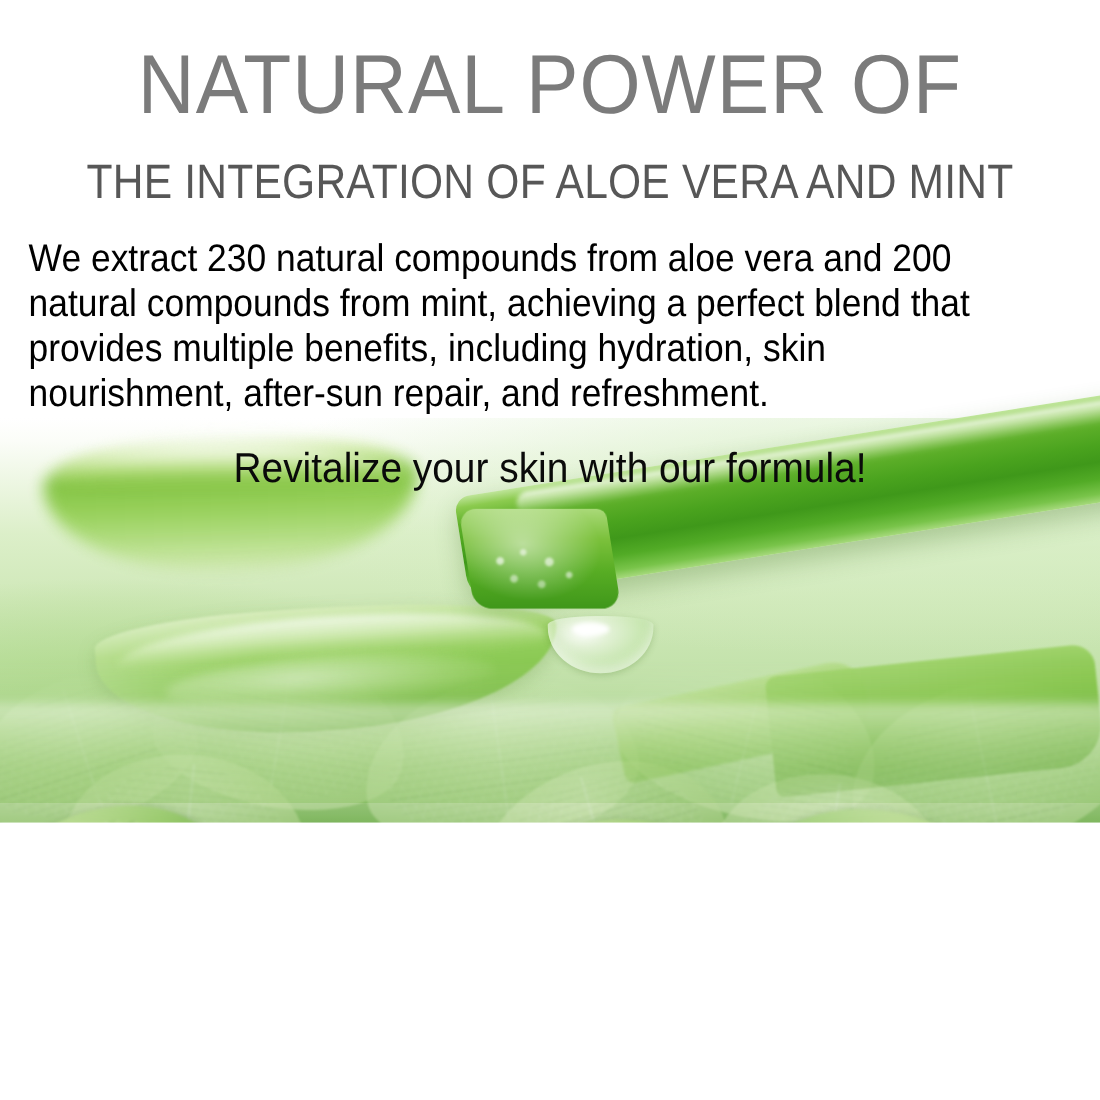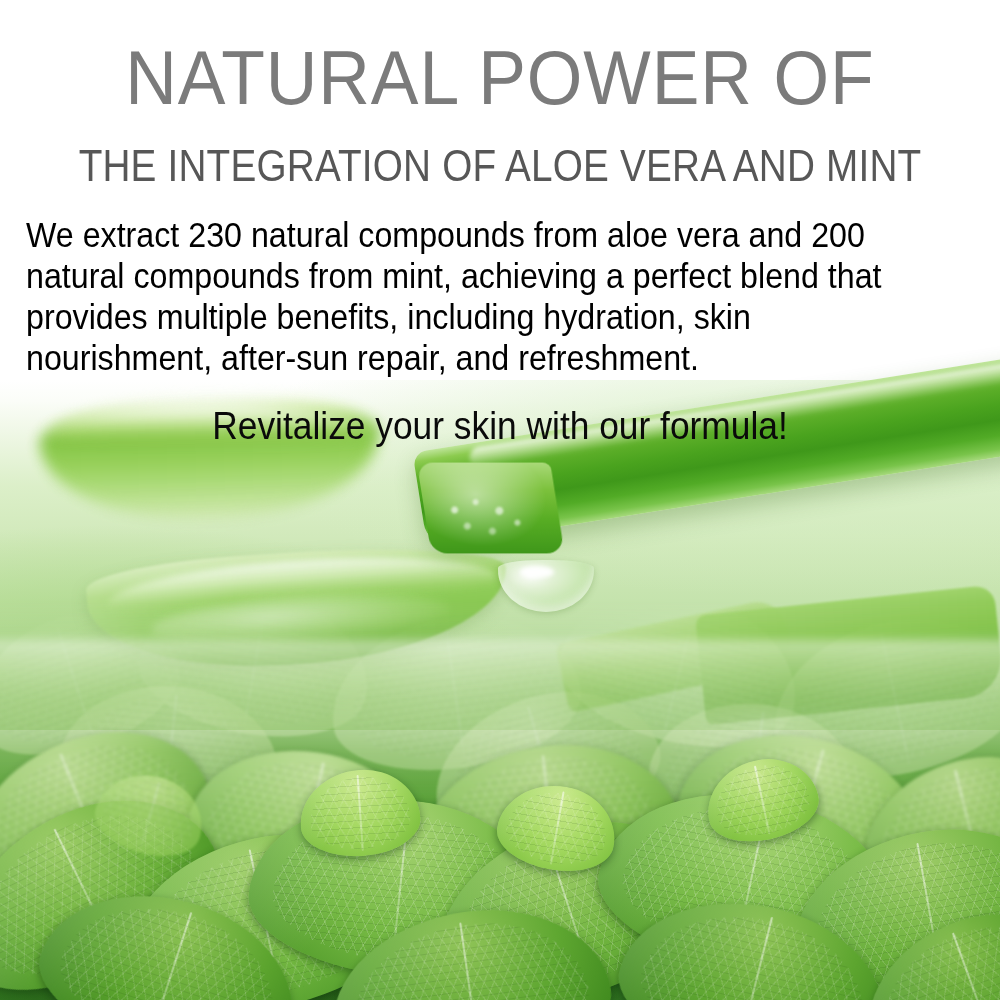--- a/index.html
+++ b/index.html
@@ -4,21 +4,21 @@
 <title>Natural Power Of</title>
 <style>
   html, body {
     margin: 0;
     padding: 0;
     background: #ffffff;
   }
   #page {
     position: relative;
     width: 1000px;
-    height: 1000px;
+    height: 748px;
     overflow: hidden;
     background: #ffffff;
     font-family: "Liberation Sans", "DejaVu Sans", sans-serif;
   }
 
   
   .photo {
     position: absolute;
     left: 0;
     top: 0;

